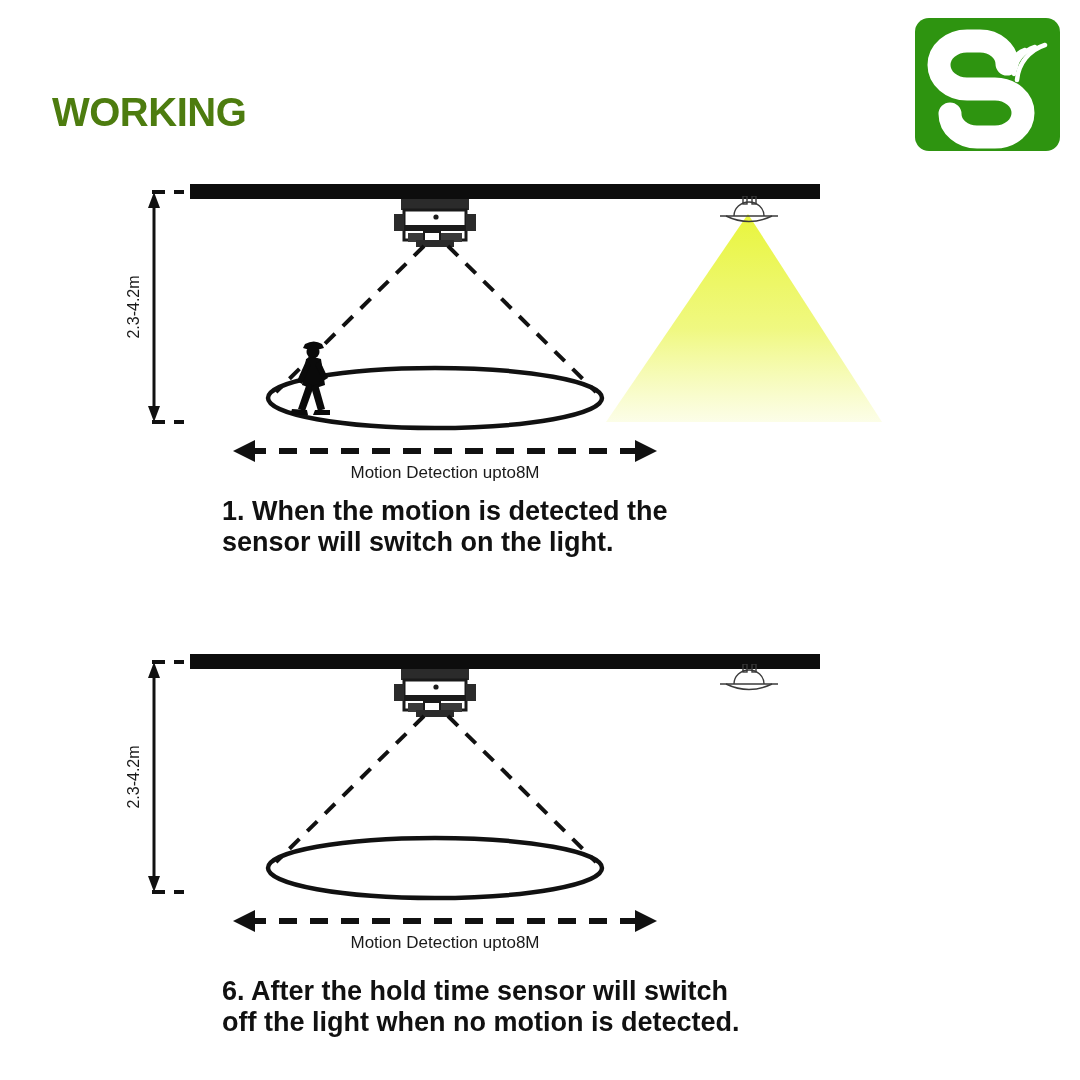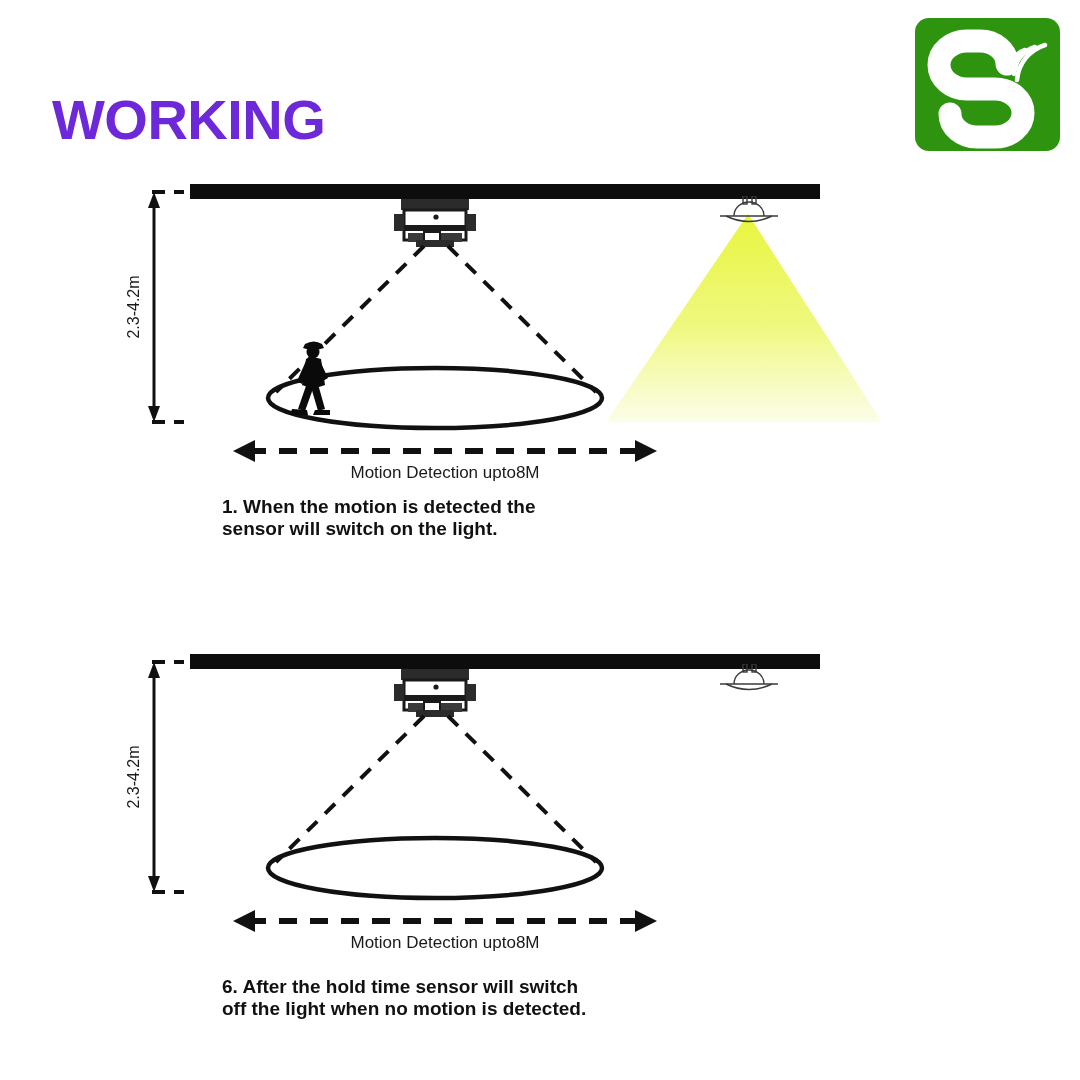--- a/index.html
+++ b/index.html
@@ -22,24 +22,24 @@
     top: 18px;
     width: 145px;
     height: 133px;
   }
 
   
   #page-title {
     position: absolute;
     left: 52px;
     top: 92px;
-    font-size: 56px;
+    font-size: 40px;
     font-weight: 700;
     letter-spacing: -0.5px;
-    color: #6d28d9;
+    color: #4d7c0f;
     line-height: 1;
     white-space: nowrap;
   }
 
   
   .diagram {
     position: absolute;
     left: 0;
     width: 1080px;
   }
@@ -51,21 +51,21 @@
     left: 0;
     top: 0;
     width: 1080px;
     height: 300px;
     overflow: visible;
   }
 
   
   .caption {
     position: absolute;
-    font-size: 19px;
+    font-size: 27px;
     font-weight: 700;
     color: #111111;
     line-height: 1.14;
     white-space: pre-line;
   }
   #caption-on  { left: 222px; top: 326px; }
   #caption-off { left: 222px; top: 336px; }
 
   .dim-label {
     font-size: 16px;

